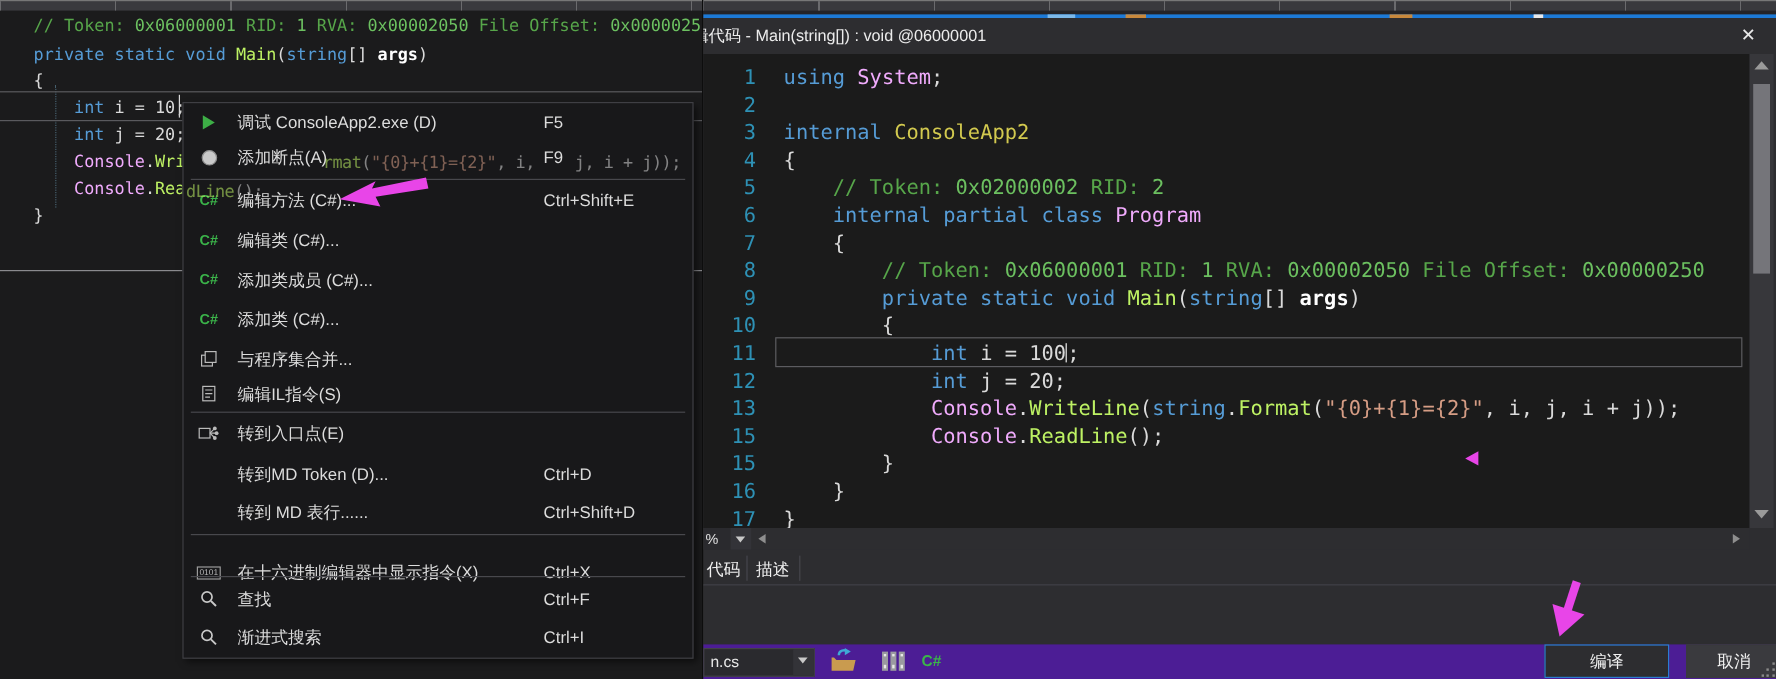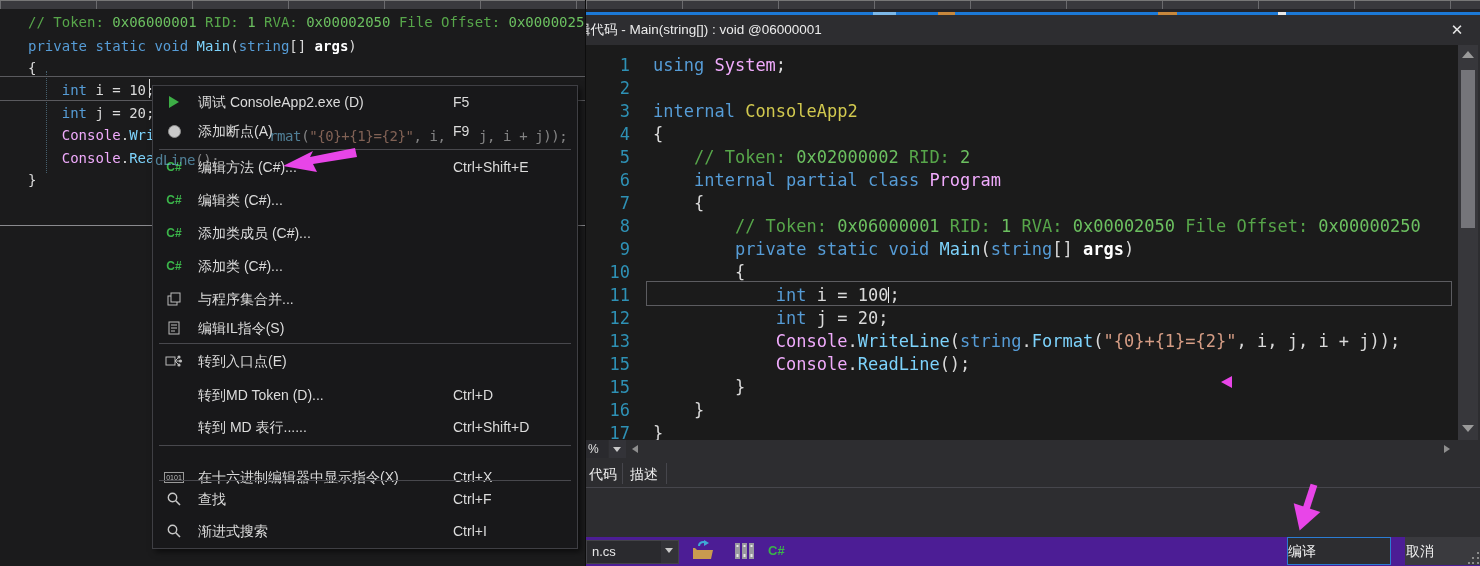--- a/index.html
+++ b/index.html
@@ -27,21 +27,21 @@
   .menu-item .mi-label{position:absolute;left:45px;top:0;white-space:nowrap;}
   .menu-item .mi-shortcut{position:absolute;left:300px;top:0;white-space:nowrap;}
   .menu-sep{position:absolute;left:6px;width:412px;height:1px;background:#48484d;}
   .ghost{position:absolute;white-space:pre;font-family:"DejaVu Sans Mono",monospace;font-size:14px;
     opacity:.55;z-index:55;letter-spacing:-0.4px;}
   .i-play{width:0;height:0;border-top:6px solid transparent;border-bottom:6px solid transparent;border-left:10px solid #3dae46;}
   .i-bp{width:13px;height:13px;border-radius:50%;background:#c9c9c9;border:1px solid #8f8f8f;box-sizing:border-box;}
   .i-cs{color:#3bb44a;font-weight:bold;font-size:12px;letter-spacing:0;}
   .i-hex{color:#bbbbbb;border:1px solid #9a9a9a;font-size:7px;line-height:9px;padding:0 1px;letter-spacing:0;}
   
-  .tk-kw{color:#569CD6}.tk-ty{color:#f0abfc}.tk-me{color:#7dd3fc}.tk-st{color:#D69D85}
+  .tk-kw{color:#569CD6}.tk-ty{color:#f0abfc}.tk-me{color:#bef264}.tk-st{color:#D69D85}
   .tk-cm{color:#57A64A}.tk-cb{color:#6CC060}.tk-pl{color:#DADADA}.tk-nm{color:#DADADA}
   .tk-ar{color:#FFFFFF;font-weight:bold}.tk-ns{color:#D2C94F}
   .caret{display:inline-block;width:1px;height:16px;background:#ececec;vertical-align:-2px;}
   
   .right-panel{position:absolute;left:585px;top:0;width:895px;height:566px;background:#2d2d30;
     overflow:hidden;z-index:70;border-left:1px solid #0d0d0d;box-sizing:border-box;}
   .rp-strip{position:absolute;left:0;top:0;width:895px;height:9px;background:#39393d;
     background-image:repeating-linear-gradient(90deg,rgba(255,255,255,.25) 0 1px,transparent 1px 96px);border-top:1px solid #777;box-sizing:border-box;}
   .rp-gap{position:absolute;left:0;top:9px;width:895px;height:3px;background:#232327;}
   .rp-blueline{position:absolute;left:0;top:12px;width:895px;height:3px;background:#1C79D6;}
@@ -69,21 +69,21 @@
   .hs-left{left:46px;top:5px;border-top:4.5px solid transparent;border-bottom:4.5px solid transparent;border-right:6px solid #8e8e8e;}
   .hs-right{left:858px;top:5px;border-top:4.5px solid transparent;border-bottom:4.5px solid transparent;border-left:6px solid #8e8e8e;}
   .rp-tabs{position:absolute;left:0;top:458px;width:895px;height:30px;border-bottom:1px solid #46464c;box-sizing:border-box;}
   .rp-tab{position:absolute;top:3px;height:27px;line-height:27px;font-size:14px;color:#f0f0f0;text-align:center;}
   .tab-sep{position:absolute;top:5px;width:1px;height:21px;background:#46464c;}
   .rp-mid{position:absolute;left:0;top:488px;width:895px;height:49px;background:#2d2d30;}
   .rp-bottombar{position:absolute;left:0;top:537px;width:1062px;height:29px;background:#4c1d95;}
   .file-dd{position:absolute;left:0;top:3px;width:93px;height:24px;background:#2a2a2e;border:1px solid #434348;
     box-sizing:border-box;color:#e8e8e8;font-size:13px;line-height:22px;padding-left:5px;}
   .file-dd-btn{position:absolute;right:0;top:0;width:17px;height:22px;background:#333338;}
-  .btn{position:absolute;top:0;height:28px;line-height:26px;font-size:14px;color:#f1f1f1;box-sizing:border-box;}
+  .btn{position:absolute;top:0;height:28px;line-height:26px;text-align:center;font-size:14px;color:#f1f1f1;box-sizing:border-box;}
   .btn-compile{left:701px;width:104px;background:#2d2d30;border:1px solid #2B7CD3;}
   .btn-cancel{left:819px;width:80px;background:#3a3a3e;border:1px solid #3a3a3e;}
   .grip{position:absolute;left:882px;top:552px;width:12px;height:12px;}
   .grip i{position:absolute;width:2px;height:2px;background:#8a8a8a;}
   
   .annot{position:absolute;z-index:100;}
   .annot-tri{width:0;height:0;border-top:6px solid transparent;border-bottom:6px solid transparent;border-right:11px solid #E845E8;}
 </style>
 </head>
 <body>

